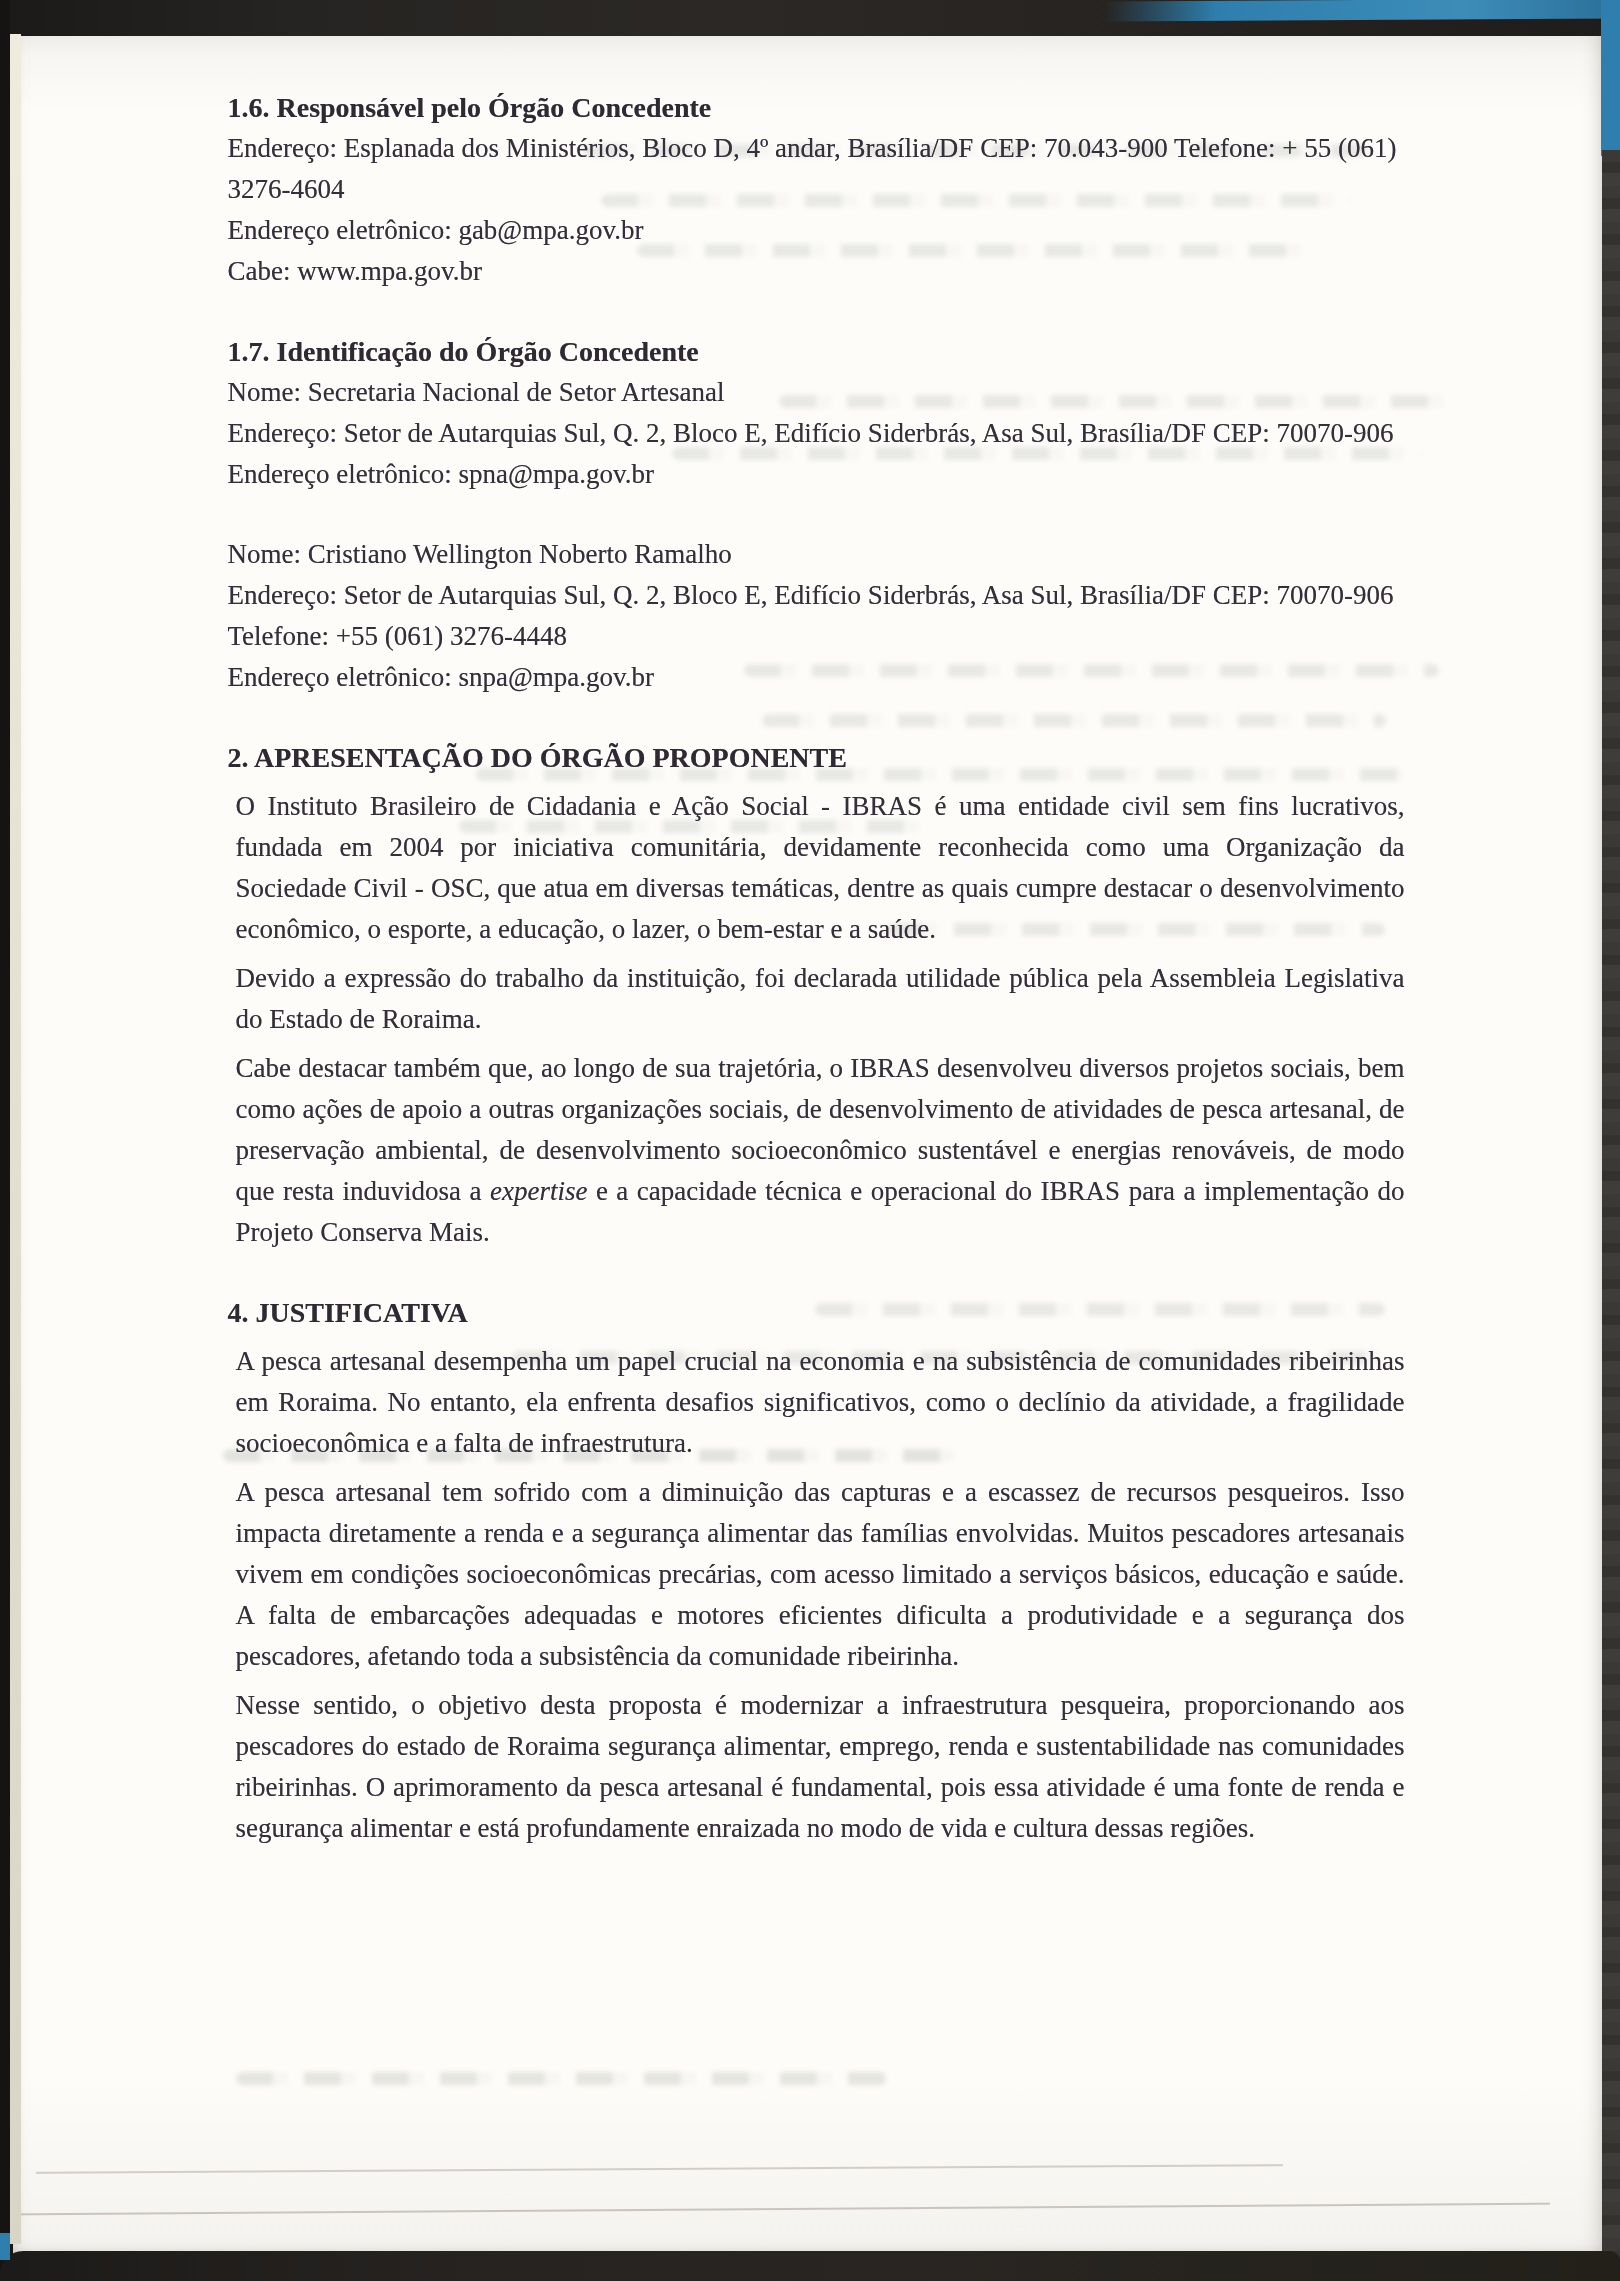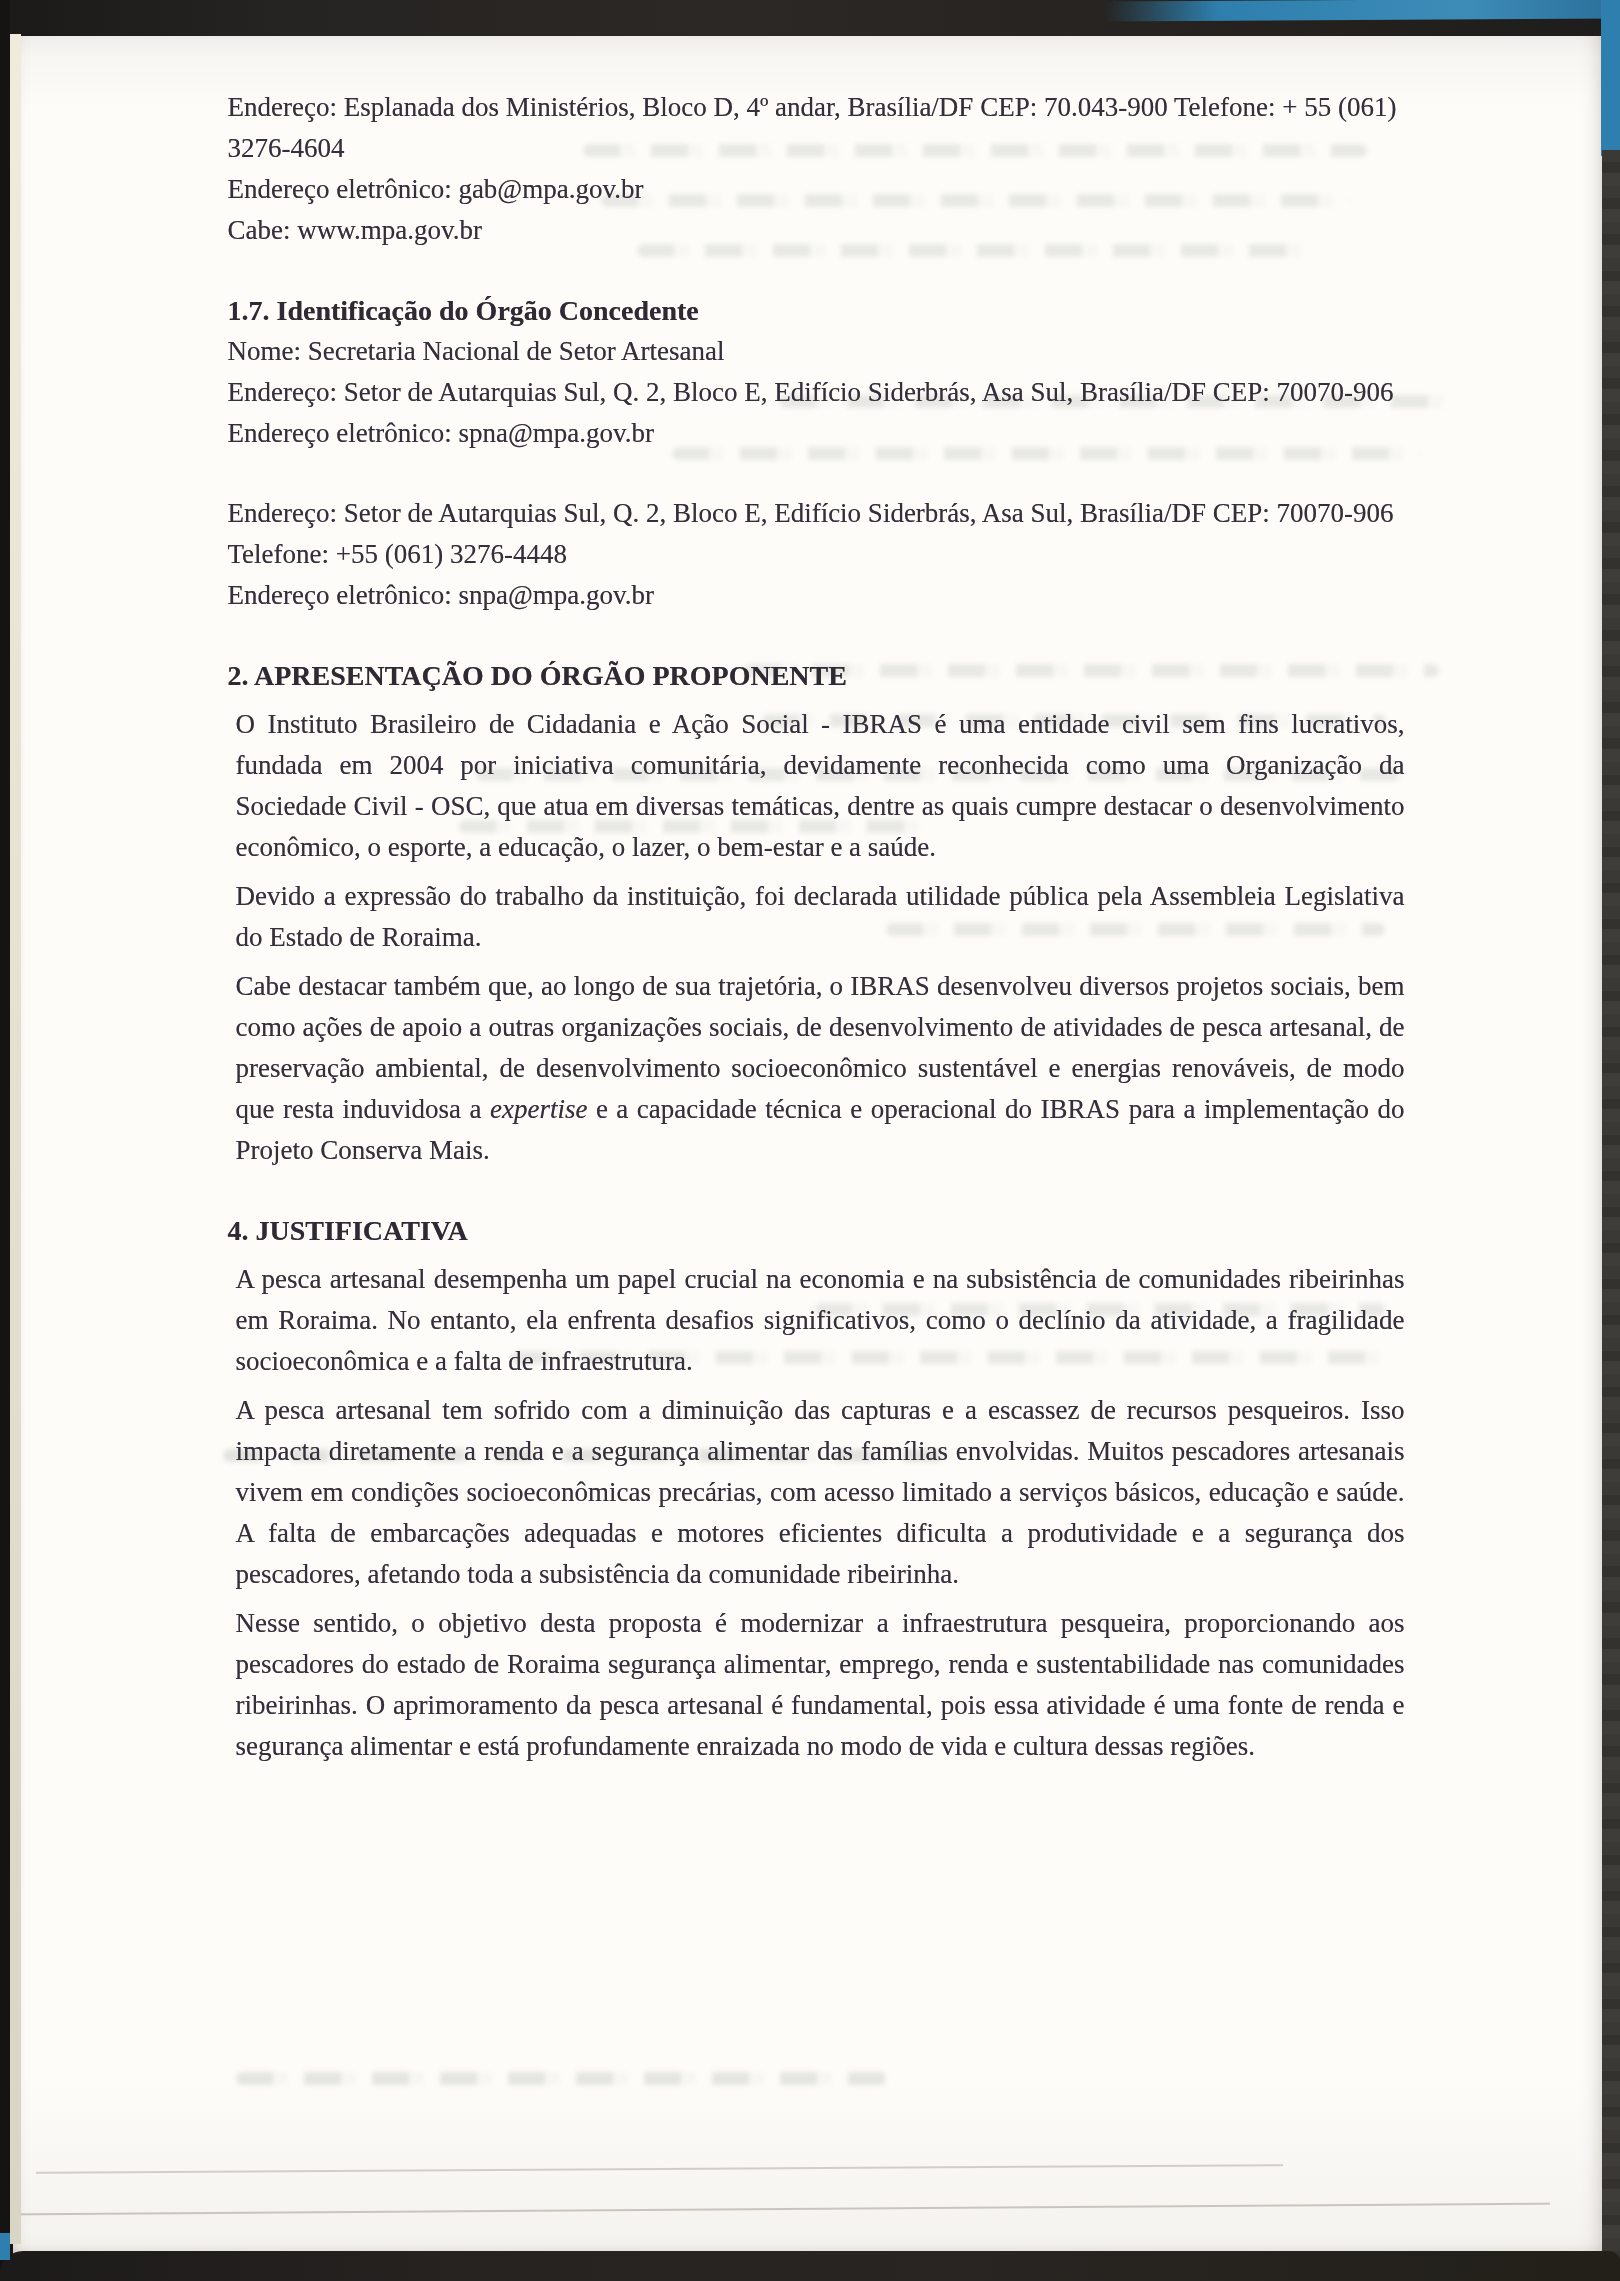--- a/index.html
+++ b/index.html
@@ -111,33 +111,35 @@
   <div class="smudge sm12"></div>
   <div class="smudge sm13"></div>
   <div class="smudge sm14"></div>
 
   <div class="curl-line-1"></div>
   <div class="curl-line-2"></div>
 
   <div class="content">
 
     <section class="sec">
+      <h2 class="h">1.6. Responsável pelo Órgão Concedente</h2>
       <p class="line">Endereço: Esplanada dos Ministérios, Bloco D, 4º andar, Brasília/DF CEP: 70.043-900 Telefone: + 55 (061) 3276-4604</p>
       <p class="line">Endereço eletrônico: gab@mpa.gov.br</p>
       <p class="line">Cabe: www.mpa.gov.br</p>
     </section>
 
     <section class="sec">
       <h2 class="h">1.7. Identificação do Órgão Concedente</h2>
       <p class="line">Nome: Secretaria Nacional de Setor Artesanal</p>
       <p class="line">Endereço: Setor de Autarquias Sul, Q. 2, Bloco E, Edifício Siderbrás, Asa Sul, Brasília/DF CEP: 70070-906</p>
       <p class="line">Endereço eletrônico: spna@mpa.gov.br</p>
     </section>
 
     <section class="sec">
+      <p class="line">Nome: Cristiano Wellington Noberto Ramalho</p>
       <p class="line">Endereço: Setor de Autarquias Sul, Q. 2, Bloco E, Edifício Siderbrás, Asa Sul, Brasília/DF CEP: 70070-906</p>
       <p class="line">Telefone: +55 (061) 3276-4448</p>
       <p class="line">Endereço eletrônico: snpa@mpa.gov.br</p>
     </section>
 
     <section class="sec">
       <h2 class="h">2. APRESENTAÇÃO DO ÓRGÃO PROPONENTE</h2>
       <p class="para">O Instituto Brasileiro de Cidadania e Ação Social - IBRAS é uma entidade civil sem fins lucrativos, fundada em 2004 por iniciativa comunitária, devidamente reconhecida como uma Organização da Sociedade Civil - OSC, que atua em diversas temáticas, dentre as quais cumpre destacar o desenvolvimento econômico, o esporte, a educação, o lazer, o bem-estar e a saúde.</p>
       <p class="para">Devido a expressão do trabalho da instituição, foi declarada utilidade pública pela Assembleia Legislativa do Estado de Roraima.</p>
       <p class="para"><span>Cabe destacar também que, ao longo de sua trajetória, o IBRAS desenvolveu diversos projetos sociais, bem como ações de apoio a outras organizações sociais, de desenvolvimento de atividades de pesca artesanal, de preservação ambiental, de desenvolvimento socioeconômico sustentável e energias renováveis, de modo que resta induvidosa a </span><em>expertise</em><span> e a capacidade técnica e operacional do IBRAS para a implementação do Projeto Conserva Mais.</span></p>

